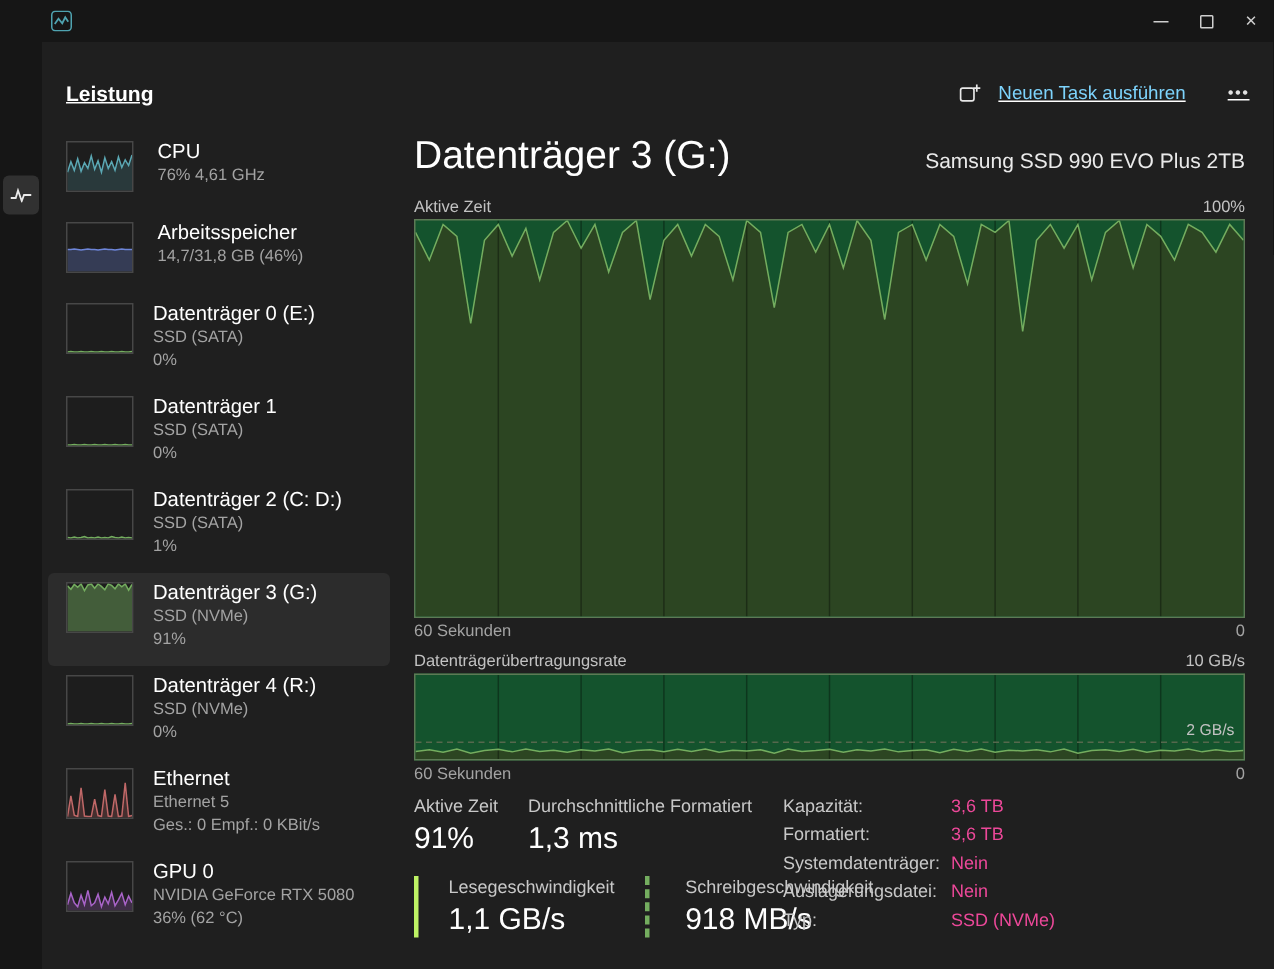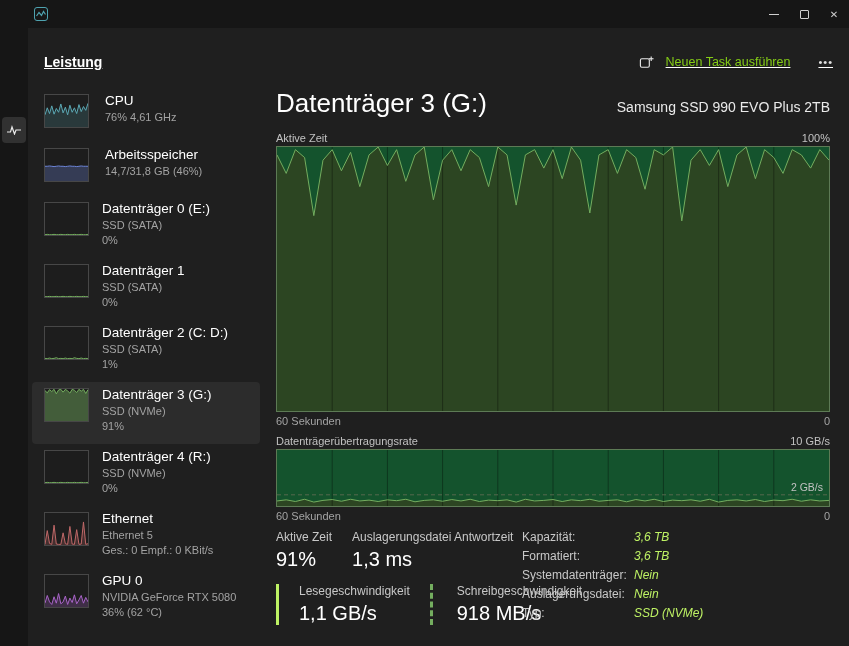--- a/index.html
+++ b/index.html
@@ -15,21 +15,21 @@
   .win-controls { margin-left:auto; display:flex; }
   .win-btn { width:30px; height:28px; display:flex; align-items:center; justify-content:center; color:#cfcfcf; font-size:10px; cursor:default; }
   .glyph-min { width:10px; height:1px; background:#cfcfcf; display:block; }
   .glyph-max { width:9px; height:9px; border:1px solid #cfcfcf; border-radius:1px; display:block; }
   
   .rail { position:absolute; left:0; top:28px; bottom:0; width:28px; background:#161616; }
   .rail-sel { position:absolute; left:2px; top:89px; width:24px; height:26px; background:#313131; border-radius:4px; display:flex; align-items:center; justify-content:center; }
   
   .apphead { position:absolute; left:44px; right:10px; top:44px; height:36px; display:flex; align-items:center;text-decoration:underline; }
   .page-title { font-size:14px; font-weight:700; }
-  .newtask-btn { margin-left:auto; display:flex; align-items:center; gap:12px; padding:7px 12px; border-radius:4px; background:transparent; border:none; color:#84cc16; font-size:12.5px; font-family:inherit; }
+  .newtask-btn { margin-left:auto; display:flex; align-items:center; gap:12px; padding:7px 12px; border-radius:4px; background:transparent; border:none; color:#7dd3fc; font-size:12.5px; font-family:inherit; }
   .more-btn { margin-left:10px; color:#e0e0e0; font-size:11px; letter-spacing:1px; padding:4px 6px; }
   
   .sidebar { position:absolute; left:32px; top:88px; width:228px; }
   .item { display:flex; gap:13px; padding:4px 6px 4px 12px; border-radius:4px; align-items:flex-start; cursor:default; }
   .item.h2 { height:54px;gap:16px; }
   .item.h3 { height:62px; }
   .item.sel { background:#2c2c2c; }
   .mini { width:45px; height:34px; border:1px solid #474747; background:#1d1d1d; flex:none; margin-top:2px; }
   .item-title { font-size:13.5px; font-weight:400; line-height:17px; margin-bottom:1px; color:#fff; }
   .sub { font-size:11px; color:#a3a3a3; line-height:15px; }
@@ -50,21 +50,21 @@
   .stats { display:flex; margin-top:4px; }
   .stats-left { width:246px; flex:none; }
   .srow { display:flex; gap:20px; margin-bottom:13px; }
   .stat .lbl { font-size:12px; color:#c8c8c8; margin-bottom:4px; white-space:nowrap; }
   .stat .val { font-size:20px; font-weight:300; color:#fff; }
   .stat.read { border-left:3px solid #bef264; padding-left:20px; }
   .stat.write { border-left:3px dashed #74ad5f; padding-left:24px; }
   .details { flex:1; padding-top:1px; }
   .drow { display:flex; font-size:12px; margin-bottom:6px; line-height:13px; }
   .dl { width:112px; color:#c8c8c8; flex:none; }
-  .dv { color:#bef264;font-style:italic; }
+  .dv { color:#ec4899; }
 </style>
 </head>
 <body>
 
 <div class="canvas">
 
   <div class="titlebar">
     <span class="app-icon">
       <svg viewBox="0 0 14 14" width="14" height="14">
           <rect x="0.5" y="0.5" width="13" height="13" rx="2.5" fill="none" stroke="#4fa3b0" stroke-width="1"></rect>
@@ -293,21 +293,21 @@
     </div>
 
     <div class="stats">
       <div class="stats-left">
         <div class="srow">
           <div class="stat">
             <div class="lbl">Aktive Zeit</div>
             <div class="val">91%</div>
           </div>
           <div class="stat">
-            <div class="lbl">Auslagerungsdatei Antwortzeit</div>
+            <div class="lbl">Durchschnittliche Formatiert</div>
             <div class="val">1,3 ms</div>
           </div>
         </div>
         <div class="srow">
           <div class="stat read">
             <div class="lbl">Lesegeschwindigkeit</div>
             <div class="val">1,1 GB/s</div>
           </div>
           <div class="stat write">
             <div class="lbl">Schreibgeschwindigkeit</div>

